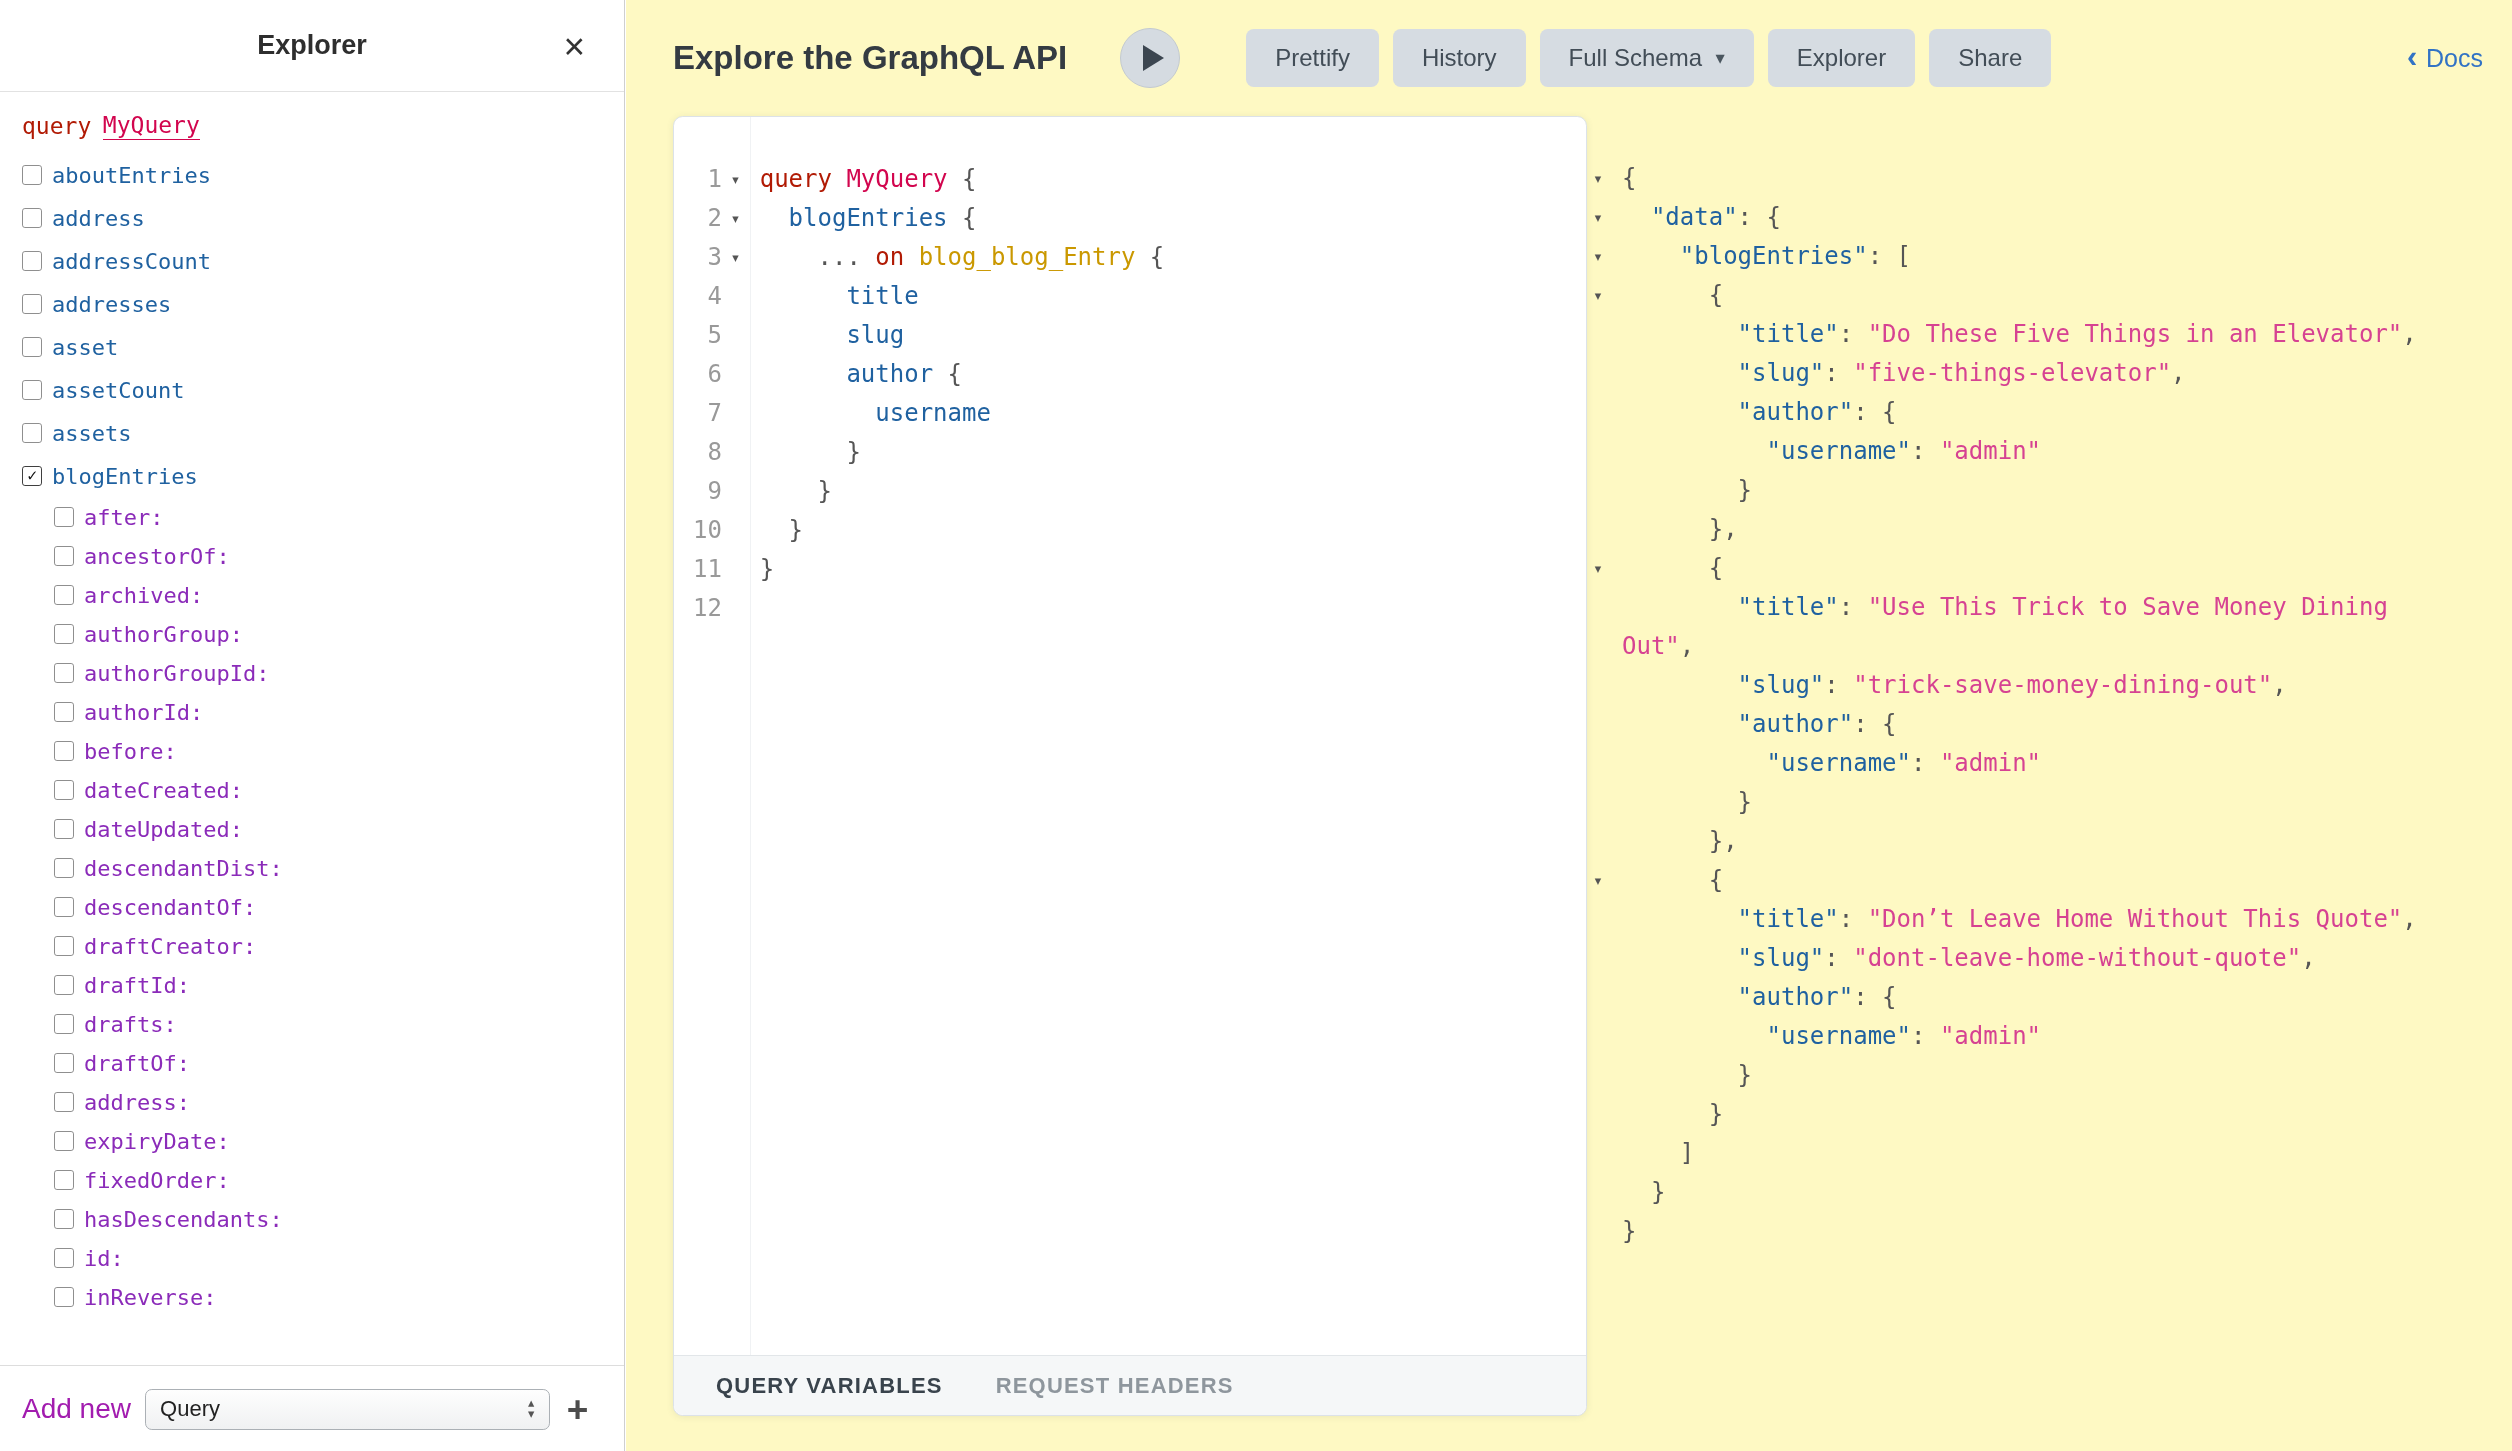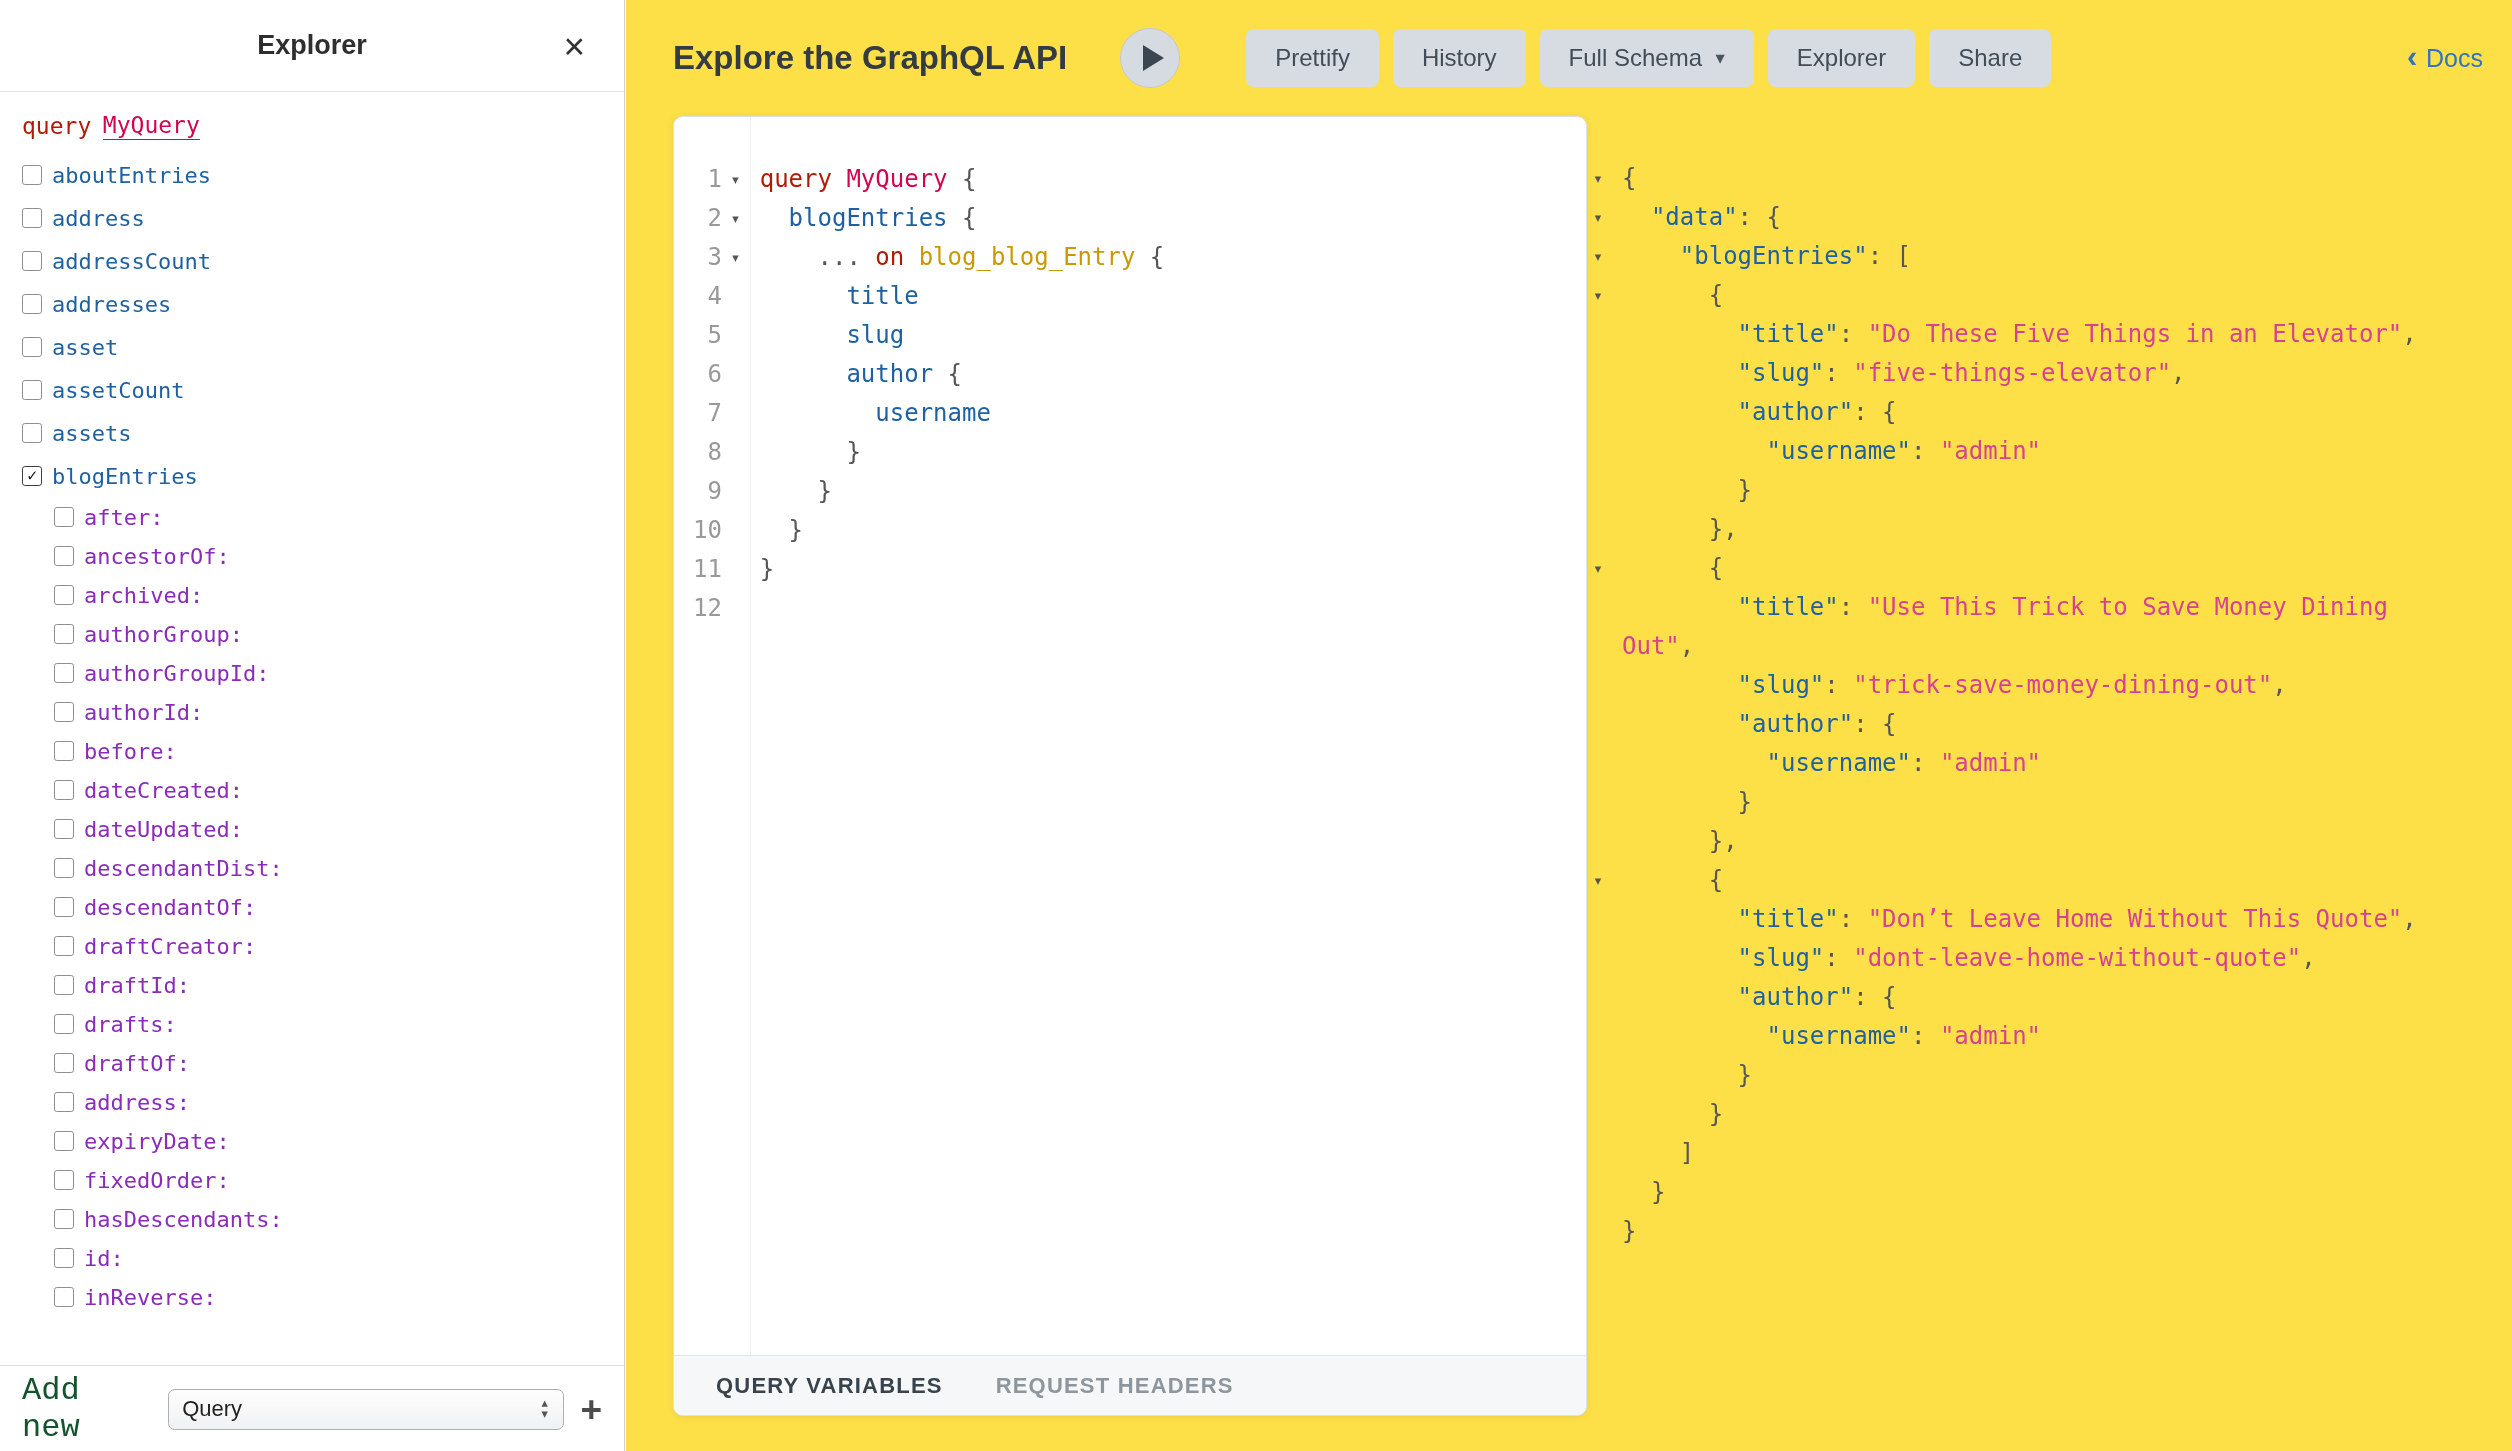--- a/index.html
+++ b/index.html
@@ -15,27 +15,27 @@
   .query-line { font-size:23px; height:47px; display:flex; align-items:center; gap:11.6px; margin-bottom:3.9px; }
   .kw-red { color:#B11A04; }
   .qname { color:#D2054E; border-bottom:1.9px solid #D2054E; line-height:1.15; cursor:text; }
   .field-row { display:flex; align-items:center; gap:9.7px; height:43px; font-size:22px; cursor:pointer;text-align:center; }
   .field-row.child { margin-left:32px; height:39px; }
   .cb { width:20.4px; height:20.4px; border:1.9px solid #8F8F8F; border-radius:2.9px; background:#fff; display:flex; align-items:center; justify-content:center; font-size:16.5px; color:#111; flex:none; line-height:1; }
   .cb.checked { border-color:#3f3f3f; font-weight:bold; }
   .flabel.c-prop { color:#1F61A0; }
   .flabel.c-attr { color:#8B2BB9; }
   .sidebar-footer { position:absolute; bottom:0; left:0; right:0; height:87px; border-top:1px solid #DDDDDD; display:flex; align-items:center; padding:0 22px; gap:14.5px; }
-  .addnew-label { font-size:32px; color:#14532d;font-family:Liberation Mono, monospace; }
+  .addnew-label { font-size:28px; color:#a21caf; }
   .select { position:relative; width:405px; height:41px; border:1px solid #ABB0B5; border-radius:6.8px; background:linear-gradient(#FEFEFE,#F0F1F2); display:flex; align-items:center; padding:0 43px 0 13.6px; font-size:22px; color:#222; cursor:pointer; }
   .select-arrows { position:absolute; right:4.8px; top:3.9px; bottom:3.9px; width:27px; display:flex; flex-direction:column; align-items:center; justify-content:center; color:#555; font-size:12.6px; line-height:10.7px; }
   .plus-btn { font-size:37px; color:#4c4c4c; font-weight:bold; cursor:pointer; line-height:1; margin-left:1.9px; }
 
   
-  .main { position:absolute; left:626px; top:0; right:0; bottom:0; background:#fde047; }
+  .main { position:absolute; left:626px; top:0; right:0; bottom:0; background:#fef9c3; }
   .topbar { height:116px; display:flex; align-items:center; padding:0 29px 0 47px; }
   .page-title { font-size:33px; font-weight:bold; color:#343B42; }
   .play-btn { width:60px; height:60px; border-radius:50%; background:#D5DBE1; border:1px solid #C3CAD0; margin-left:53px; position:relative; cursor:pointer; flex:none; }
   .play-tri { position:absolute; left:22px; top:15.5px; width:0; height:0; border-top:13.6px solid transparent; border-bottom:13.6px solid transparent; border-left:21.3px solid #3C4650; }
   .toolbar-buttons { display:flex; gap:14px; margin-left:66px; }
   .tb-btn { height:58px; padding:0 29px; background:#D6DCE2; border:none; border-radius:7.8px; font-size:24px; color:#424D57; font-family:"Liberation Sans", sans-serif; display:flex; align-items:center; gap:13.6px; cursor:pointer; }
   .tb-caret { font-size:18.4px; color:#4A565F; }
   .docs-link { margin-left:auto; display:flex; align-items:center; gap:8.7px; color:#3273C5; font-size:25px; cursor:pointer; }
   .docs-chevron { font-size:31px; font-weight:bold; line-height:1; margin-top:-3.9px; }
 

